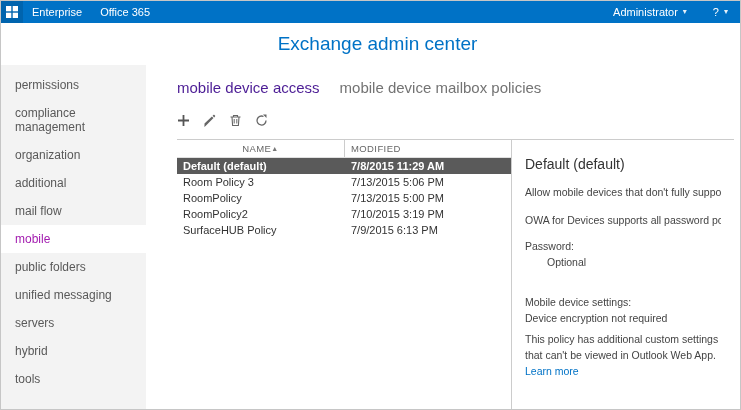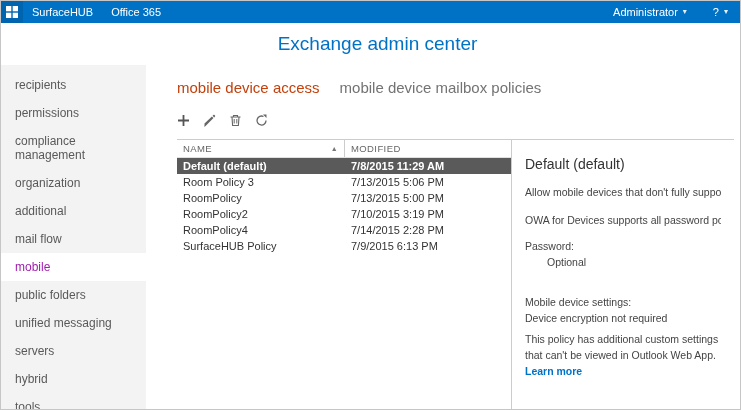--- a/index.html
+++ b/index.html
@@ -32,84 +32,83 @@
   .body { display: flex; height: 344px; }
   .sidebar {
     width: 145px; background: #f3f3f3; padding-top: 6px;
     font-size: 12px; color: #595959; flex-shrink: 0;
   }
   .nav-item { padding: 7px 6px 7px 14px; cursor: pointer; }
   .nav-item.selected { background: #ffffff; color: #a21caf; }
   .main { flex: 1; background: #fff; padding: 0 6px 0 31px; display: flex; flex-direction: column; min-width: 0; }
   
   .tabs { margin-top: 14px; display: flex; gap: 20px; font-size: 15px; }
-  .tab { cursor: pointer; color: #c2410c; }
+  .tab { cursor: pointer; color: #4c1d95; }
   .tab.active { color: #737373; }
   
   .toolbar { margin-top: 18px; display: flex; align-items: center; gap: 13px; }
   .tool-btn { background: none; border: none; padding: 0; cursor: pointer; height: 15px; display: flex; align-items: center; }
   
   .content { margin-top: 10px; border-top: 1px solid #cccccc; display: flex; flex: 1; min-height: 0; }
   .list-col { width: 334px; flex-shrink: 0; display: flex; flex-direction: column; }
   .thead { display: flex; height: 18px; align-items: center; border-bottom: 1px solid #e0e0e0; color: #666; font-size: 9.5px; letter-spacing: 0.4px; }
-  .th-name { width: 168px; display: flex; align-items: center; justify-content: space-between; padding: 0 6px; border-right: 1px solid #ccc; height: 100%; cursor: pointer; }
+  .th-name { width: 168px; display: flex; align-items: center; justify-content: center; padding: 0 6px; border-right: 1px solid #ccc; height: 100%; cursor: pointer; }
   .th-mod { padding-left: 6px; cursor: pointer; }
   .sort-arrow { font-size: 7px; color: #777; }
   .row { display: flex; height: 16px; line-height: 16px; font-size: 11px; color: #333; cursor: pointer; }
   .row .cell-name { width: 168px; padding-left: 6px; overflow: hidden; white-space: nowrap; }
   .row .cell-mod { padding-left: 6px; white-space: nowrap; }
   .row.selected { background: #5a5a5a; color: #fff; font-weight: bold; }
   
   .details { flex: 1; border-left: 1px solid #cccccc; padding: 16px 13px 0 13px; min-width: 0; font-size: 10.5px; color: #444; }
   .details-title { font-size: 14px; color: #333; font-weight: 400; margin-bottom: 14px; }
   .trunc { white-space: nowrap; overflow: hidden; }
   .d-line1 { margin-bottom: 16px; }
   .d-line2 { margin-bottom: 14px; }
   .d-label { margin-bottom: 4px; }
   .d-val1 { margin-bottom: 28px; margin-left: 22px; }
   .d-val2 { margin-bottom: 8px; }
   .d-note { line-height: 1.5; }
-  .link { color: #0072c6; cursor: pointer; font-weight: bold; }
+  .link { color: #0072c6; cursor: pointer; }
 </style>
 </head>
 <body>
 
 <div class="app">
 
   <div class="topbar">
     <span class="logo-tile">
       <svg width="12" height="12" viewBox="0 0 12 12" aria-hidden="true">
         <rect x="0" y="0" width="5.3" height="5.3" fill="#ffffff"></rect>
         <rect x="6.7" y="0" width="5.3" height="5.3" fill="#ffffff"></rect>
         <rect x="0" y="6.7" width="5.3" height="5.3" fill="#ffffff"></rect>
         <rect x="6.7" y="6.7" width="5.3" height="5.3" fill="#ffffff"></rect>
       </svg>
     </span>
-    <span class="brand-link">SurfaceHUB</span>
+    <span class="brand-link">Enterprise</span>
     <span class="brand-link">Office 365</span>
     <span class="topbar-right">
       <span class="topbar-menu">
         <span>Administrator</span>
         <span class="caret">▾</span>
       </span>
       <span class="topbar-menu">
         <span>?</span>
         <span class="caret">▾</span>
       </span>
     </span>
   </div>
 
   <div class="page-header">
     <span class="page-title">Exchange admin center</span>
   </div>
 
   <div class="body">
 
     <div class="sidebar">
-      <div class="nav-item">recipients</div>
       <div class="nav-item">permissions</div>
       <div class="nav-item">compliance management</div>
       <div class="nav-item">organization</div>
       <div class="nav-item">additional</div>
       <div class="nav-item">mail flow</div>
       <div class="nav-item selected">mobile</div>
       <div class="nav-item">public folders</div>
       <div class="nav-item">unified messaging</div>
       <div class="nav-item">servers</div>
       <div class="nav-item">hybrid</div>
@@ -178,24 +177,20 @@
           </div>
           <div class="row">
             <span class="cell-name">RoomPolicy</span>
             <span class="cell-mod">7/13/2015 5:00 PM</span>
           </div>
           <div class="row">
             <span class="cell-name">RoomPolicy2</span>
             <span class="cell-mod">7/10/2015 3:19 PM</span>
           </div>
           <div class="row">
-            <span class="cell-name">RoomPolicy4</span>
-            <span class="cell-mod">7/14/2015 2:28 PM</span>
-          </div>
-          <div class="row">
             <span class="cell-name">SurfaceHUB Policy</span>
             <span class="cell-mod">7/9/2015 6:13 PM</span>
           </div>
         </div>
 
         <div class="details">
           <div class="details-title">Default (default)</div>
           <div class="trunc d-line1">Allow mobile devices that don't fully support policies to</div>
           <div class="trunc d-line2">OWA for Devices supports all password policies and wo</div>
           <div class="d-label">Password:</div>

